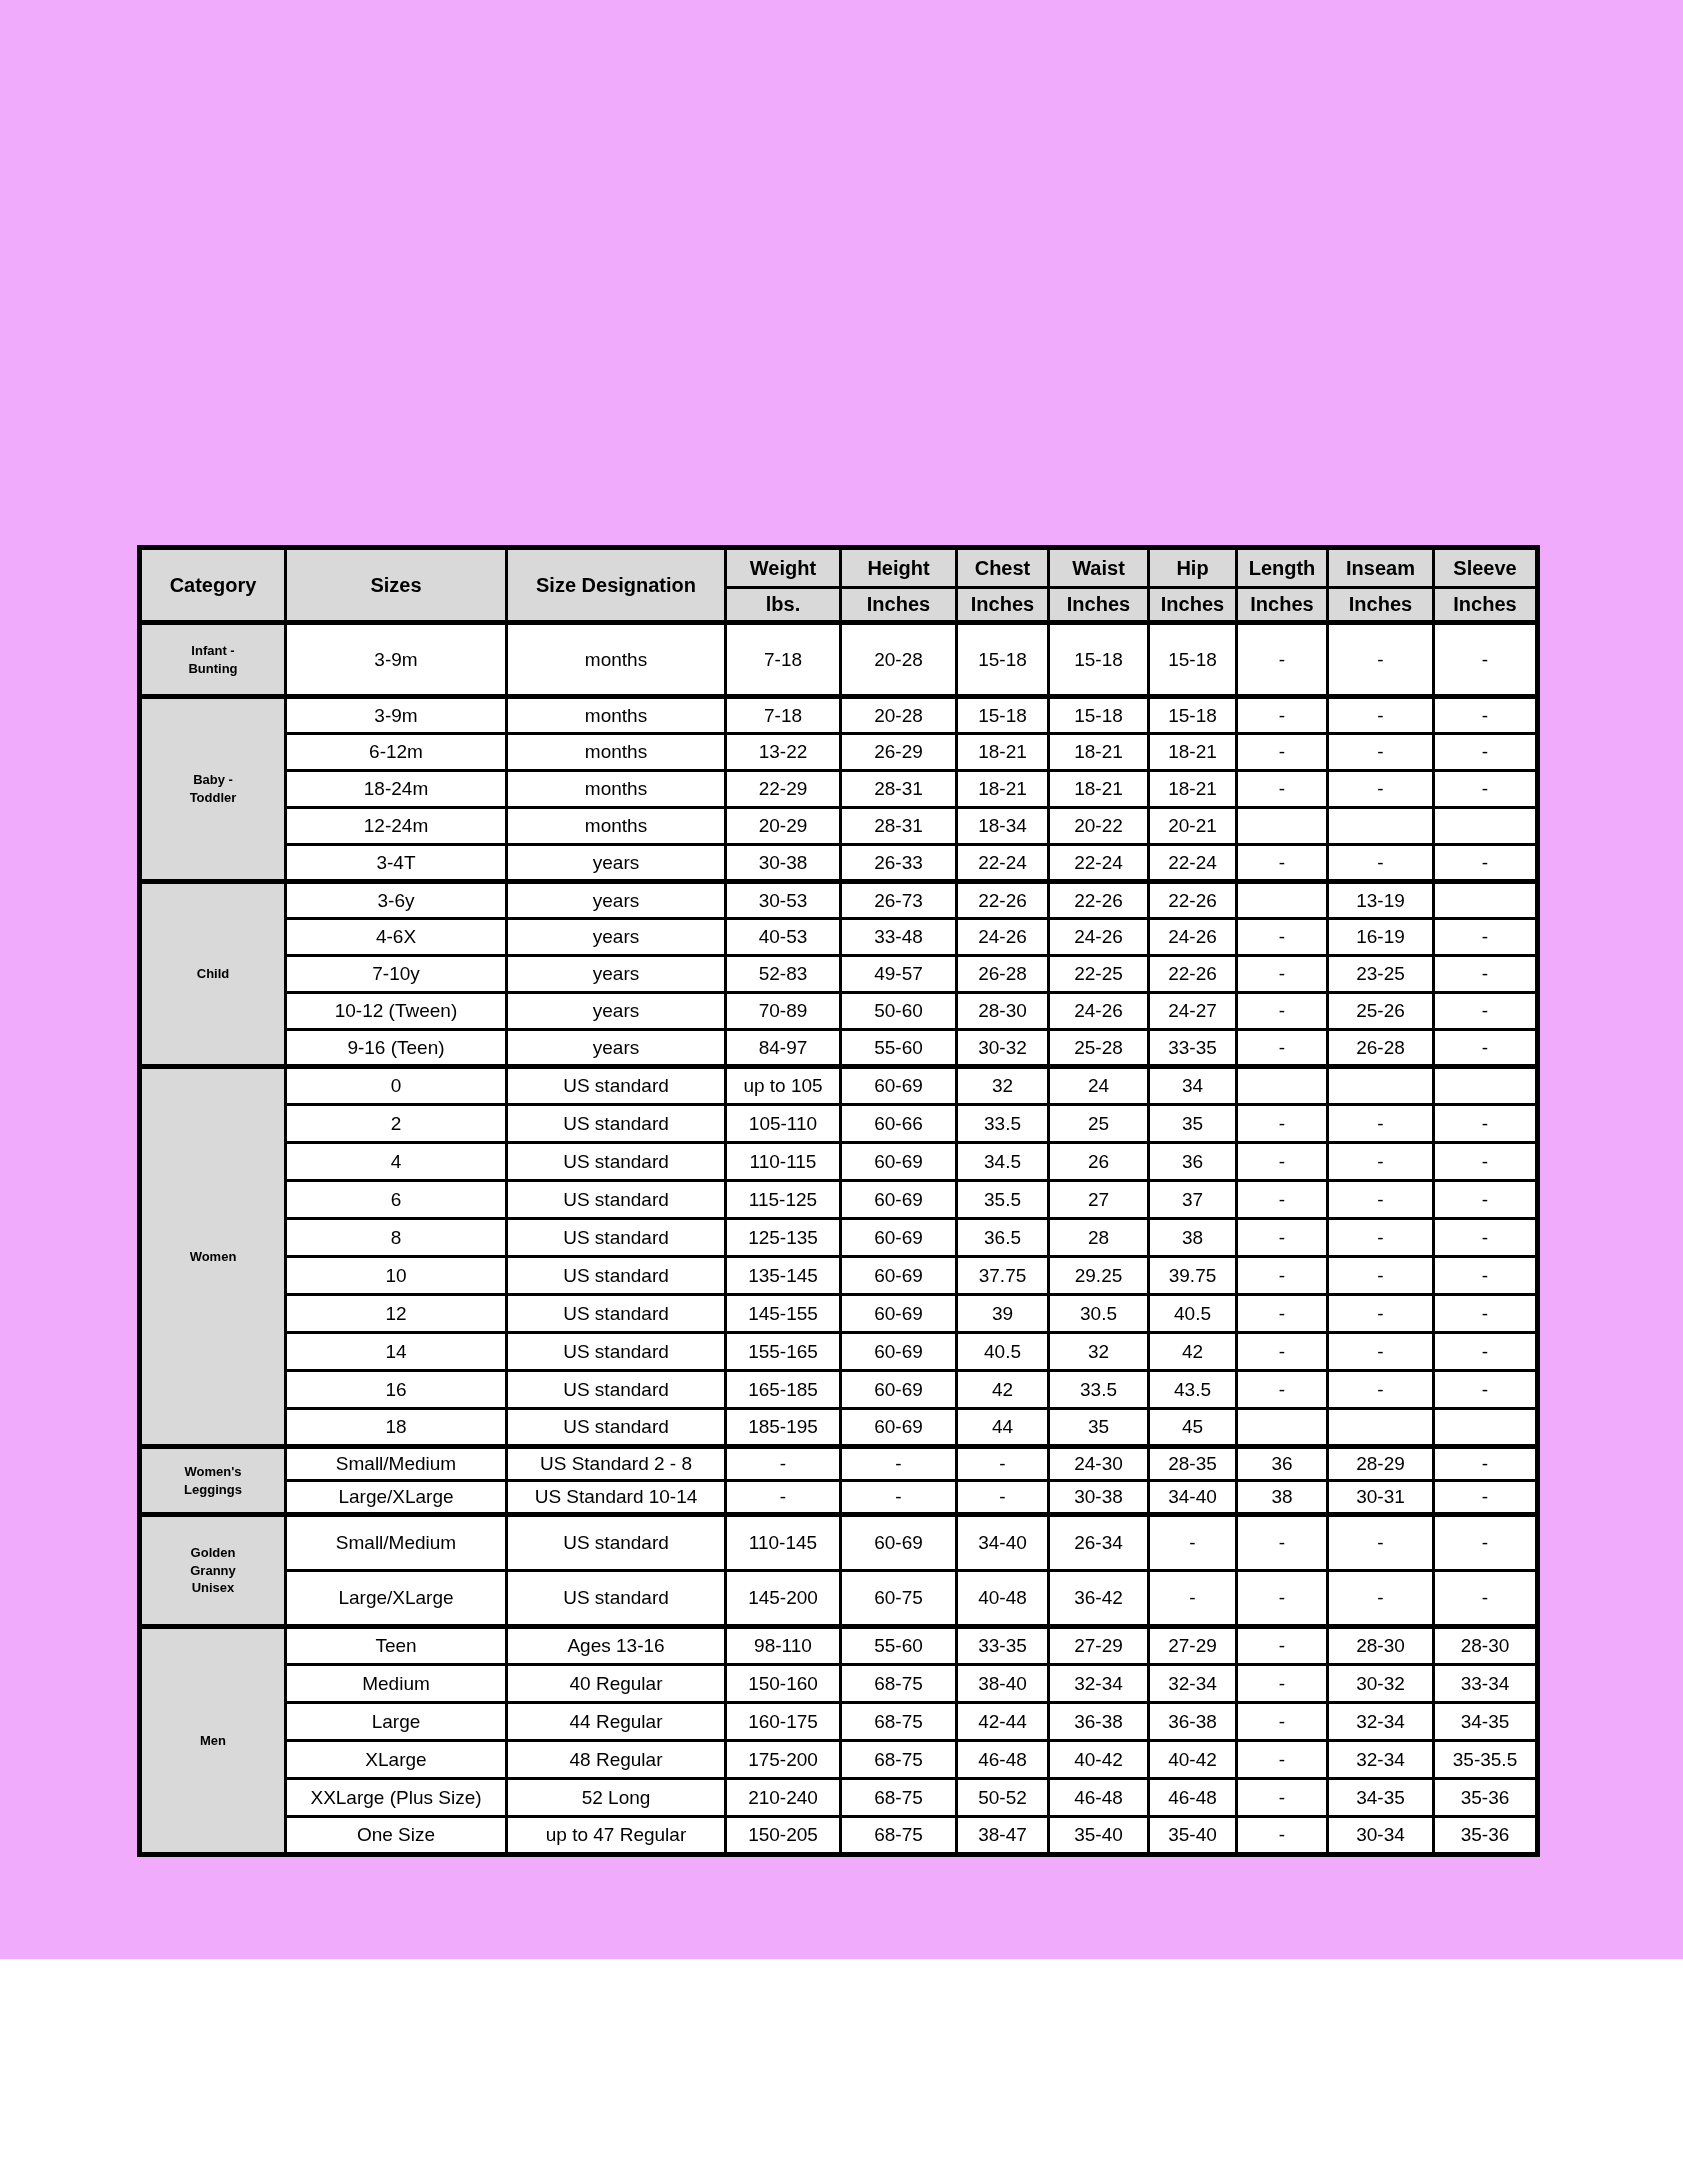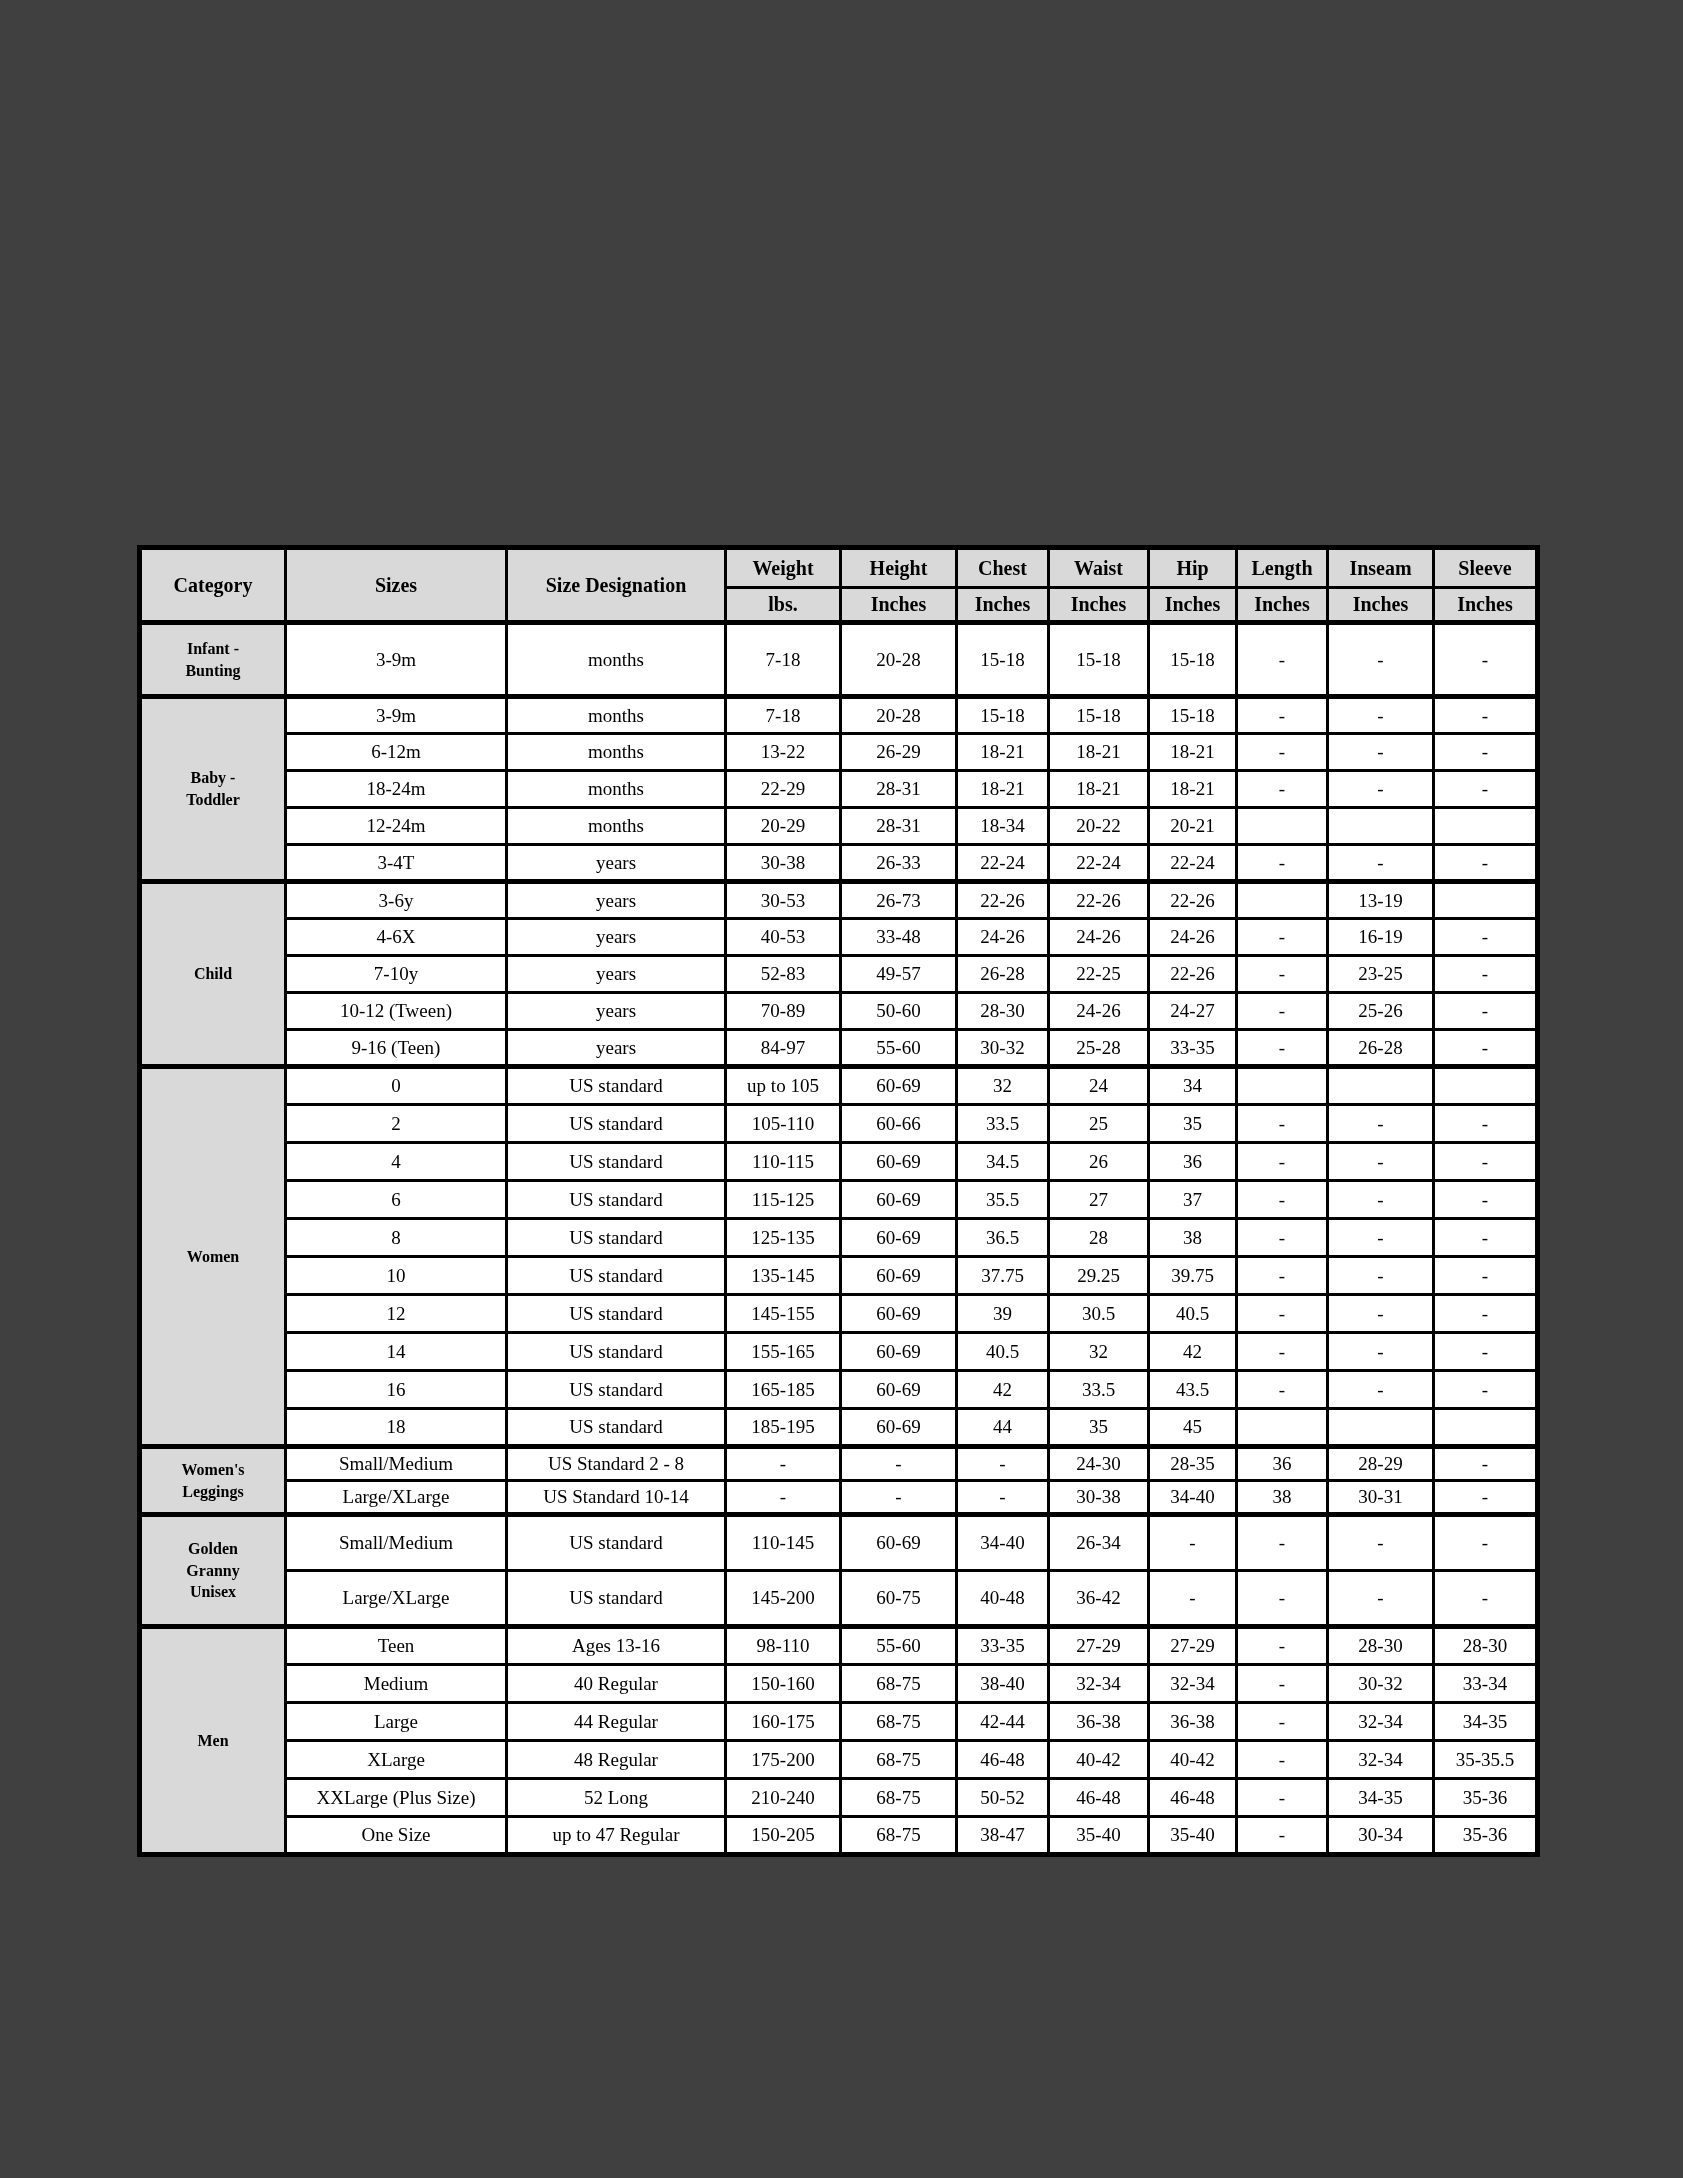--- a/index.html
+++ b/index.html
@@ -7,24 +7,23 @@
     padding: 0;
     background: #ffffff;
     width: 1683px;
     height: 2178px;
     font-family: "Liberation Sans", sans-serif;
     color: #000;
   }
   .page {
     position: relative;
     width: 1683px;
-    height: 2178px;
-    background: #404040;
+    height: 1959px;
+    background: #f0abfc;
     overflow: hidden;
-    font-family: Liberation Serif, serif;
   }
   .chart-wrap {
     position: absolute;
     left: 137px;
     top: 545px;
   }
   table.size-chart {
     border-collapse: collapse;
     table-layout: fixed;
     width: 1397px;
@@ -44,21 +43,21 @@
     font-size: 20px;
   }
   table.size-chart td {
     background: #ffffff;
     font-size: 19px;
     font-weight: normal;
   }
   table.size-chart td.category {
     background: #d9d9d9;
     font-weight: bold;
-    font-size: 16px;
+    font-size: 13px;
     white-space: pre-line;
     line-height: 1.35;
   }
   tr.hrow1 { height: 40px; }
   tr.hrow2 { height: 35px; }
   tr.g0 { height: 74px; }
   tr.g1 { height: 37px; }
   tr.g2 { height: 37px; }
   tr.g3 { height: 38px; }
   tr.g4 { height: 34px; margin-top: 8px; }

